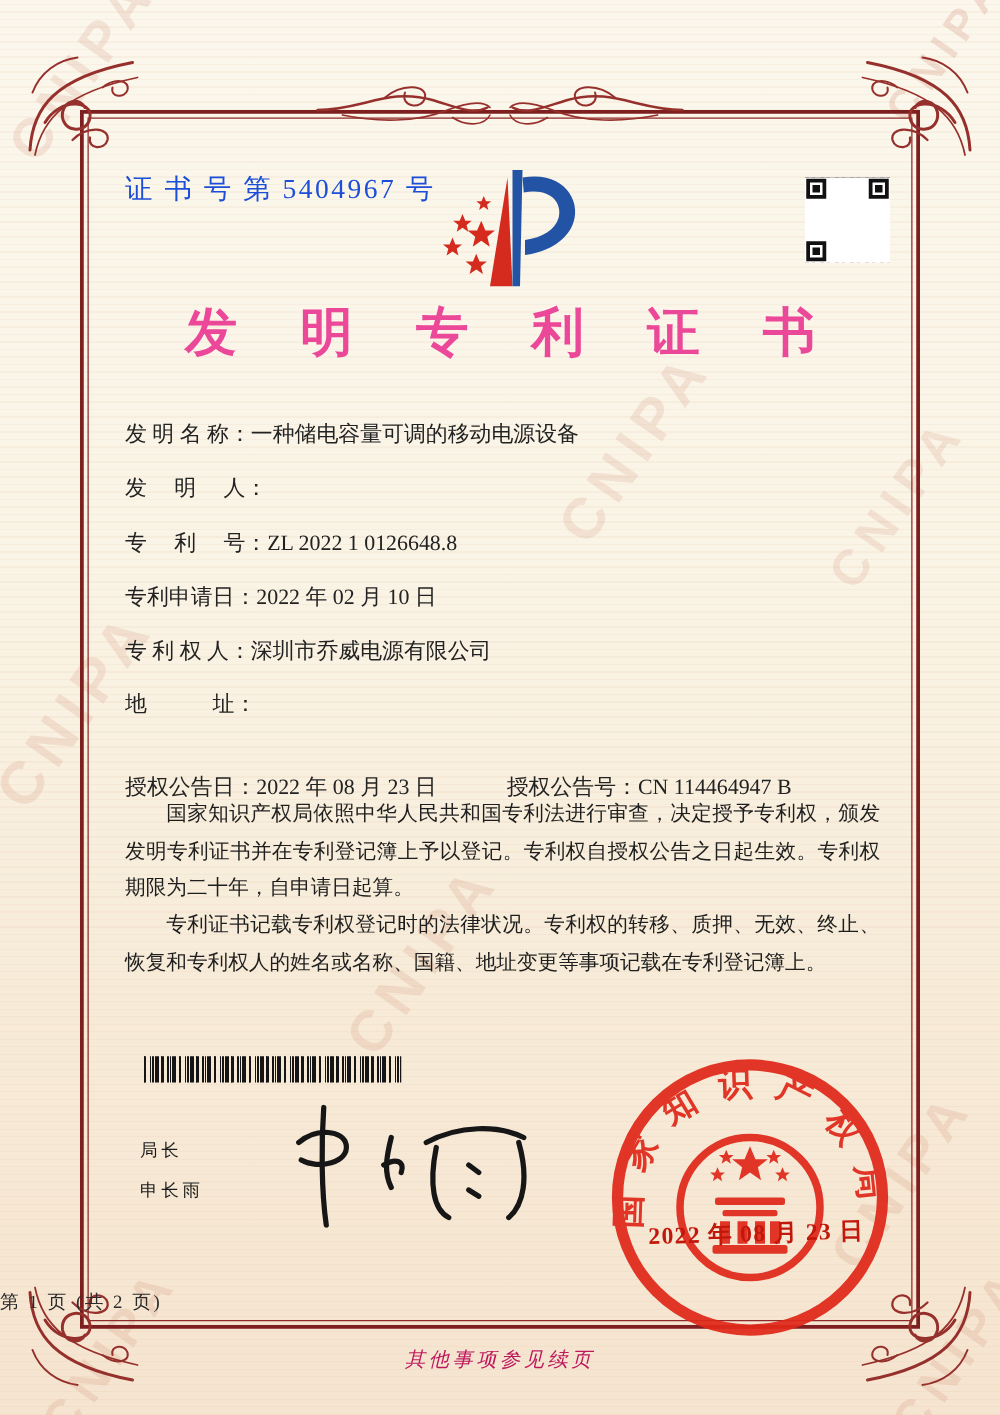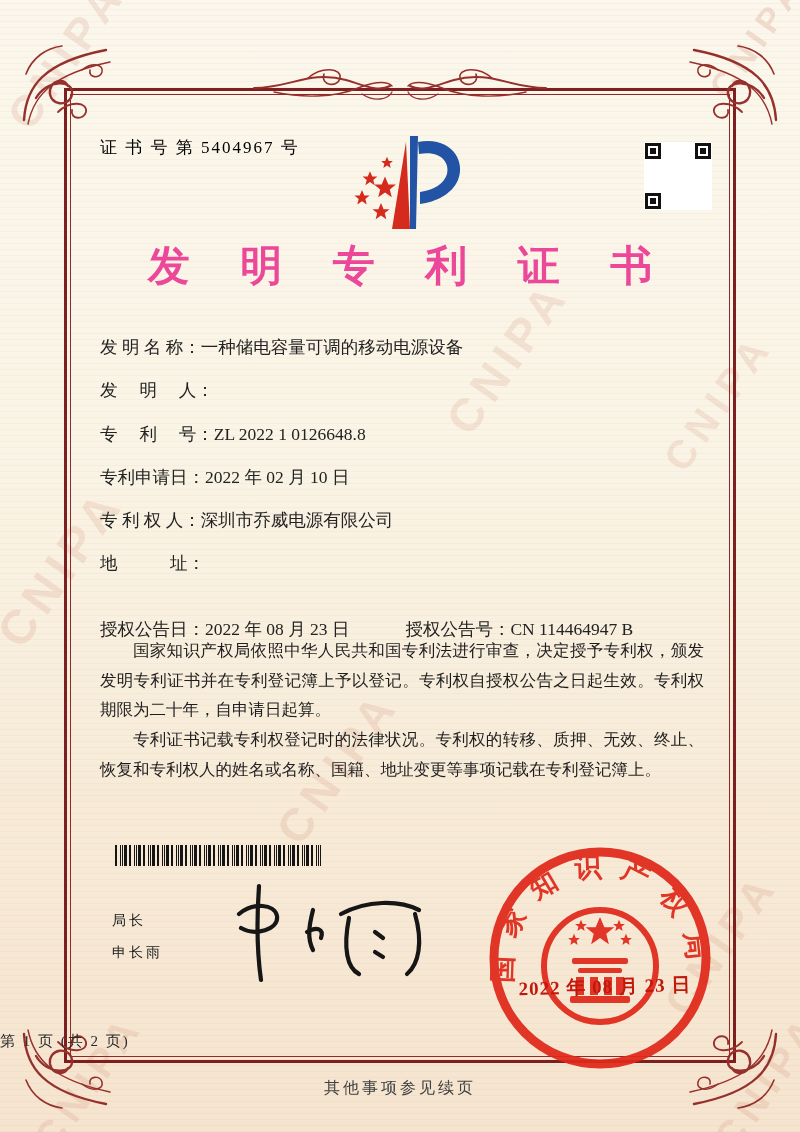--- a/index.html
+++ b/index.html
@@ -37,21 +37,21 @@
     content:"";position:absolute;inset:3px;border:1px solid #8e2a2a;
   }
   .flourish{position:absolute;z-index:2;pointer-events:none;}
   .fl-tl{left:18px;top:34px;}
   .fl-tr{right:18px;top:34px;transform:scaleX(-1);}
   .fl-bl{left:18px;bottom:12px;transform:scaleY(-1);}
   .fl-br{right:18px;bottom:12px;transform:scale(-1,-1);}
   .fl-tc{left:250px;top:58px;}
 
   .cert-no{
-    position:absolute;left:100px;top:136px;font-size:17px;color:#000000;
+    position:absolute;left:100px;top:136px;font-size:22px;color:#1d4ed8;
     letter-spacing:2px;z-index:3;
   }
   .logo{position:absolute;left:340px;top:132px;z-index:3;}
   .qr{
     position:absolute;left:644px;top:142px;width:68px;height:68px;background:#fff;z-index:3;
     background-image:
       repeating-linear-gradient(90deg,#111 0 3px,transparent 3px 6px,#111 6px 8px,transparent 8px 12px),
       repeating-linear-gradient(0deg,#111 0 3px,#fff 3px 6px,#111 6px 8px,#fff 8px 12px);
     background-blend-mode:screen;
   }
@@ -93,21 +93,21 @@
   .seal-date{
     position:absolute;left:490px;top:974px;width:230px;z-index:5;text-align:center;
     font-size:19px;font-weight:bold;color:#c2170b;letter-spacing:1px;transform:rotate(-1.5deg);
   }
   .page-num{
     position:absolute;left:0;right:0;top:1032px;text-align:left;z-index:3;
     font-size:15px;color:#2a2a2a;letter-spacing:2px;
   }
   .cont-note{
     position:absolute;left:0;right:0;top:1078px;text-align:center;z-index:3;
-    font-size:16px;color:#404040;letter-spacing:3px;
+    font-size:16px;color:#be185d;letter-spacing:3px;font-style:italic;
   }
 </style>
 </head>
 <body>
 
 <svg width="0" height="0" style="position:absolute">
   <defs>
     <g id="flourish-g" fill="none" stroke="#96302c" stroke-width="2.4" stroke-linecap="round">
       <path d="M6,86 C8,52 26,28 88,16"></path>
       <path d="M10,90 C16,60 36,40 92,28" stroke-width="1.4"></path>

